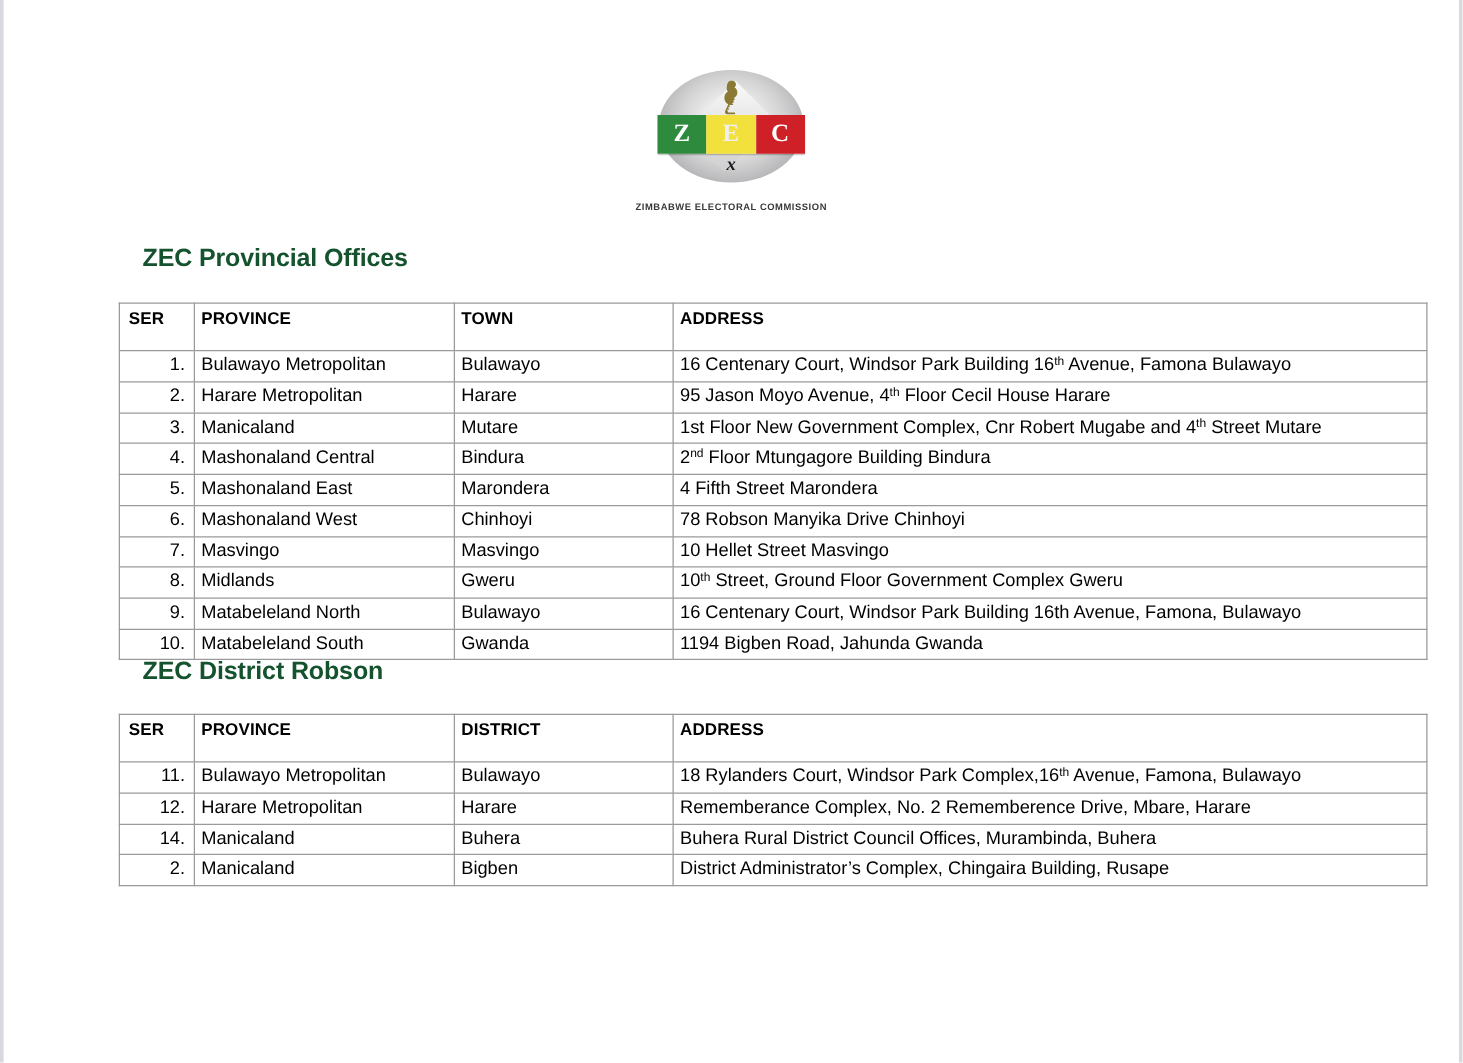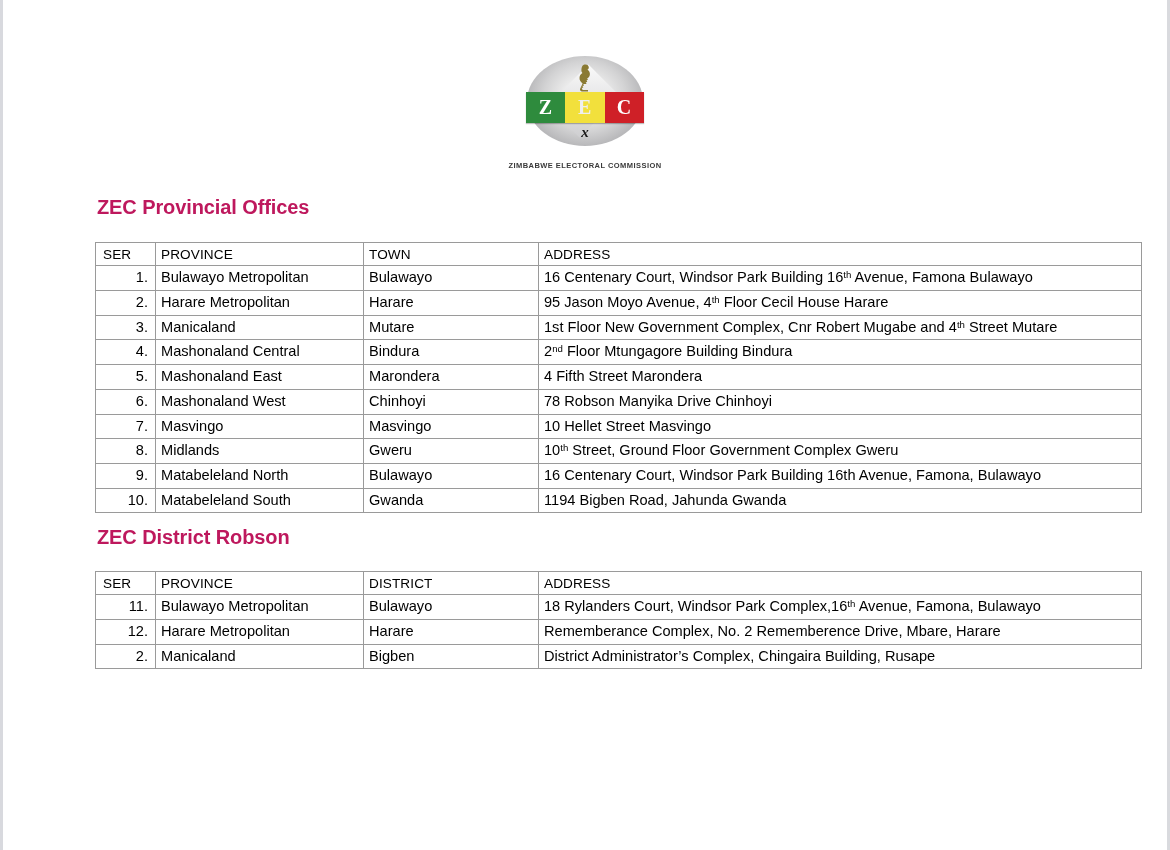--- a/index.html
+++ b/index.html
@@ -118,25 +118,25 @@
     font-size: 7.5px;
     font-weight: 700;
     letter-spacing: 0.45px;
     color: #3a3a3a;
     text-align: right;
   }
 
   
   .section-heading {
     position: absolute;
-    left: 94px;
+    left: 111px;
     font-family: "Liberation Sans", sans-serif;
     font-size: 20px;
     font-weight: 700;
-    color: #be185d;
+    color: #14532d;
     letter-spacing: -0.1px;
   }
   #heading-provincial { top: 196px; }
   #heading-district   { top: 526px; }
 
   
   .doc-table {
     position: absolute;
     left: 92px;
     width: 1046px;
@@ -152,25 +152,25 @@
     padding: 1px 5px 2px 5px;
     vertical-align: top;
     line-height: 1.42;
     height: 19px;
     white-space: nowrap;
     overflow: hidden;
     text-align: left;
     font-weight: 400;
   }
   .doc-table th {
-    font-weight: 400;
+    font-weight: 700;
     font-size: 13.6px;
     letter-spacing: 0.1px;
     padding-top: 2px;
-    padding-bottom: 1px;
+    padding-bottom: 16px;
   }
   .col-ser      { width: 60px; }
   .col-province { width: 208px; }
   .col-town     { width: 175px; }
   .col-address  { width: 603px; }
 
   td.cell-ser {
     text-align: right;
     padding-right: 7px;
   }
@@ -312,20 +312,26 @@
             <td>Bulawayo</td>
             <td>18 Rylanders Court, Windsor Park Complex,16<sup>th</sup>  Avenue, Famona, Bulawayo</td>
           </tr>
           <tr>
             <td class="cell-ser">12.</td>
             <td>Harare Metropolitan</td>
             <td>Harare</td>
             <td>Rememberance Complex, No. 2 Rememberence Drive, Mbare, Harare</td>
           </tr>
           <tr>
+            <td class="cell-ser">14.</td>
+            <td>Manicaland</td>
+            <td>Buhera</td>
+            <td>Buhera Rural District Council Offices, Murambinda, Buhera</td>
+          </tr>
+          <tr>
             <td class="cell-ser">2.</td>
             <td>Manicaland</td>
             <td>Bigben</td>
             <td>District Administrator’s Complex, Chingaira Building, Rusape</td>
           </tr>
         </tbody>
   </table>
 
 </div>
 </div>

